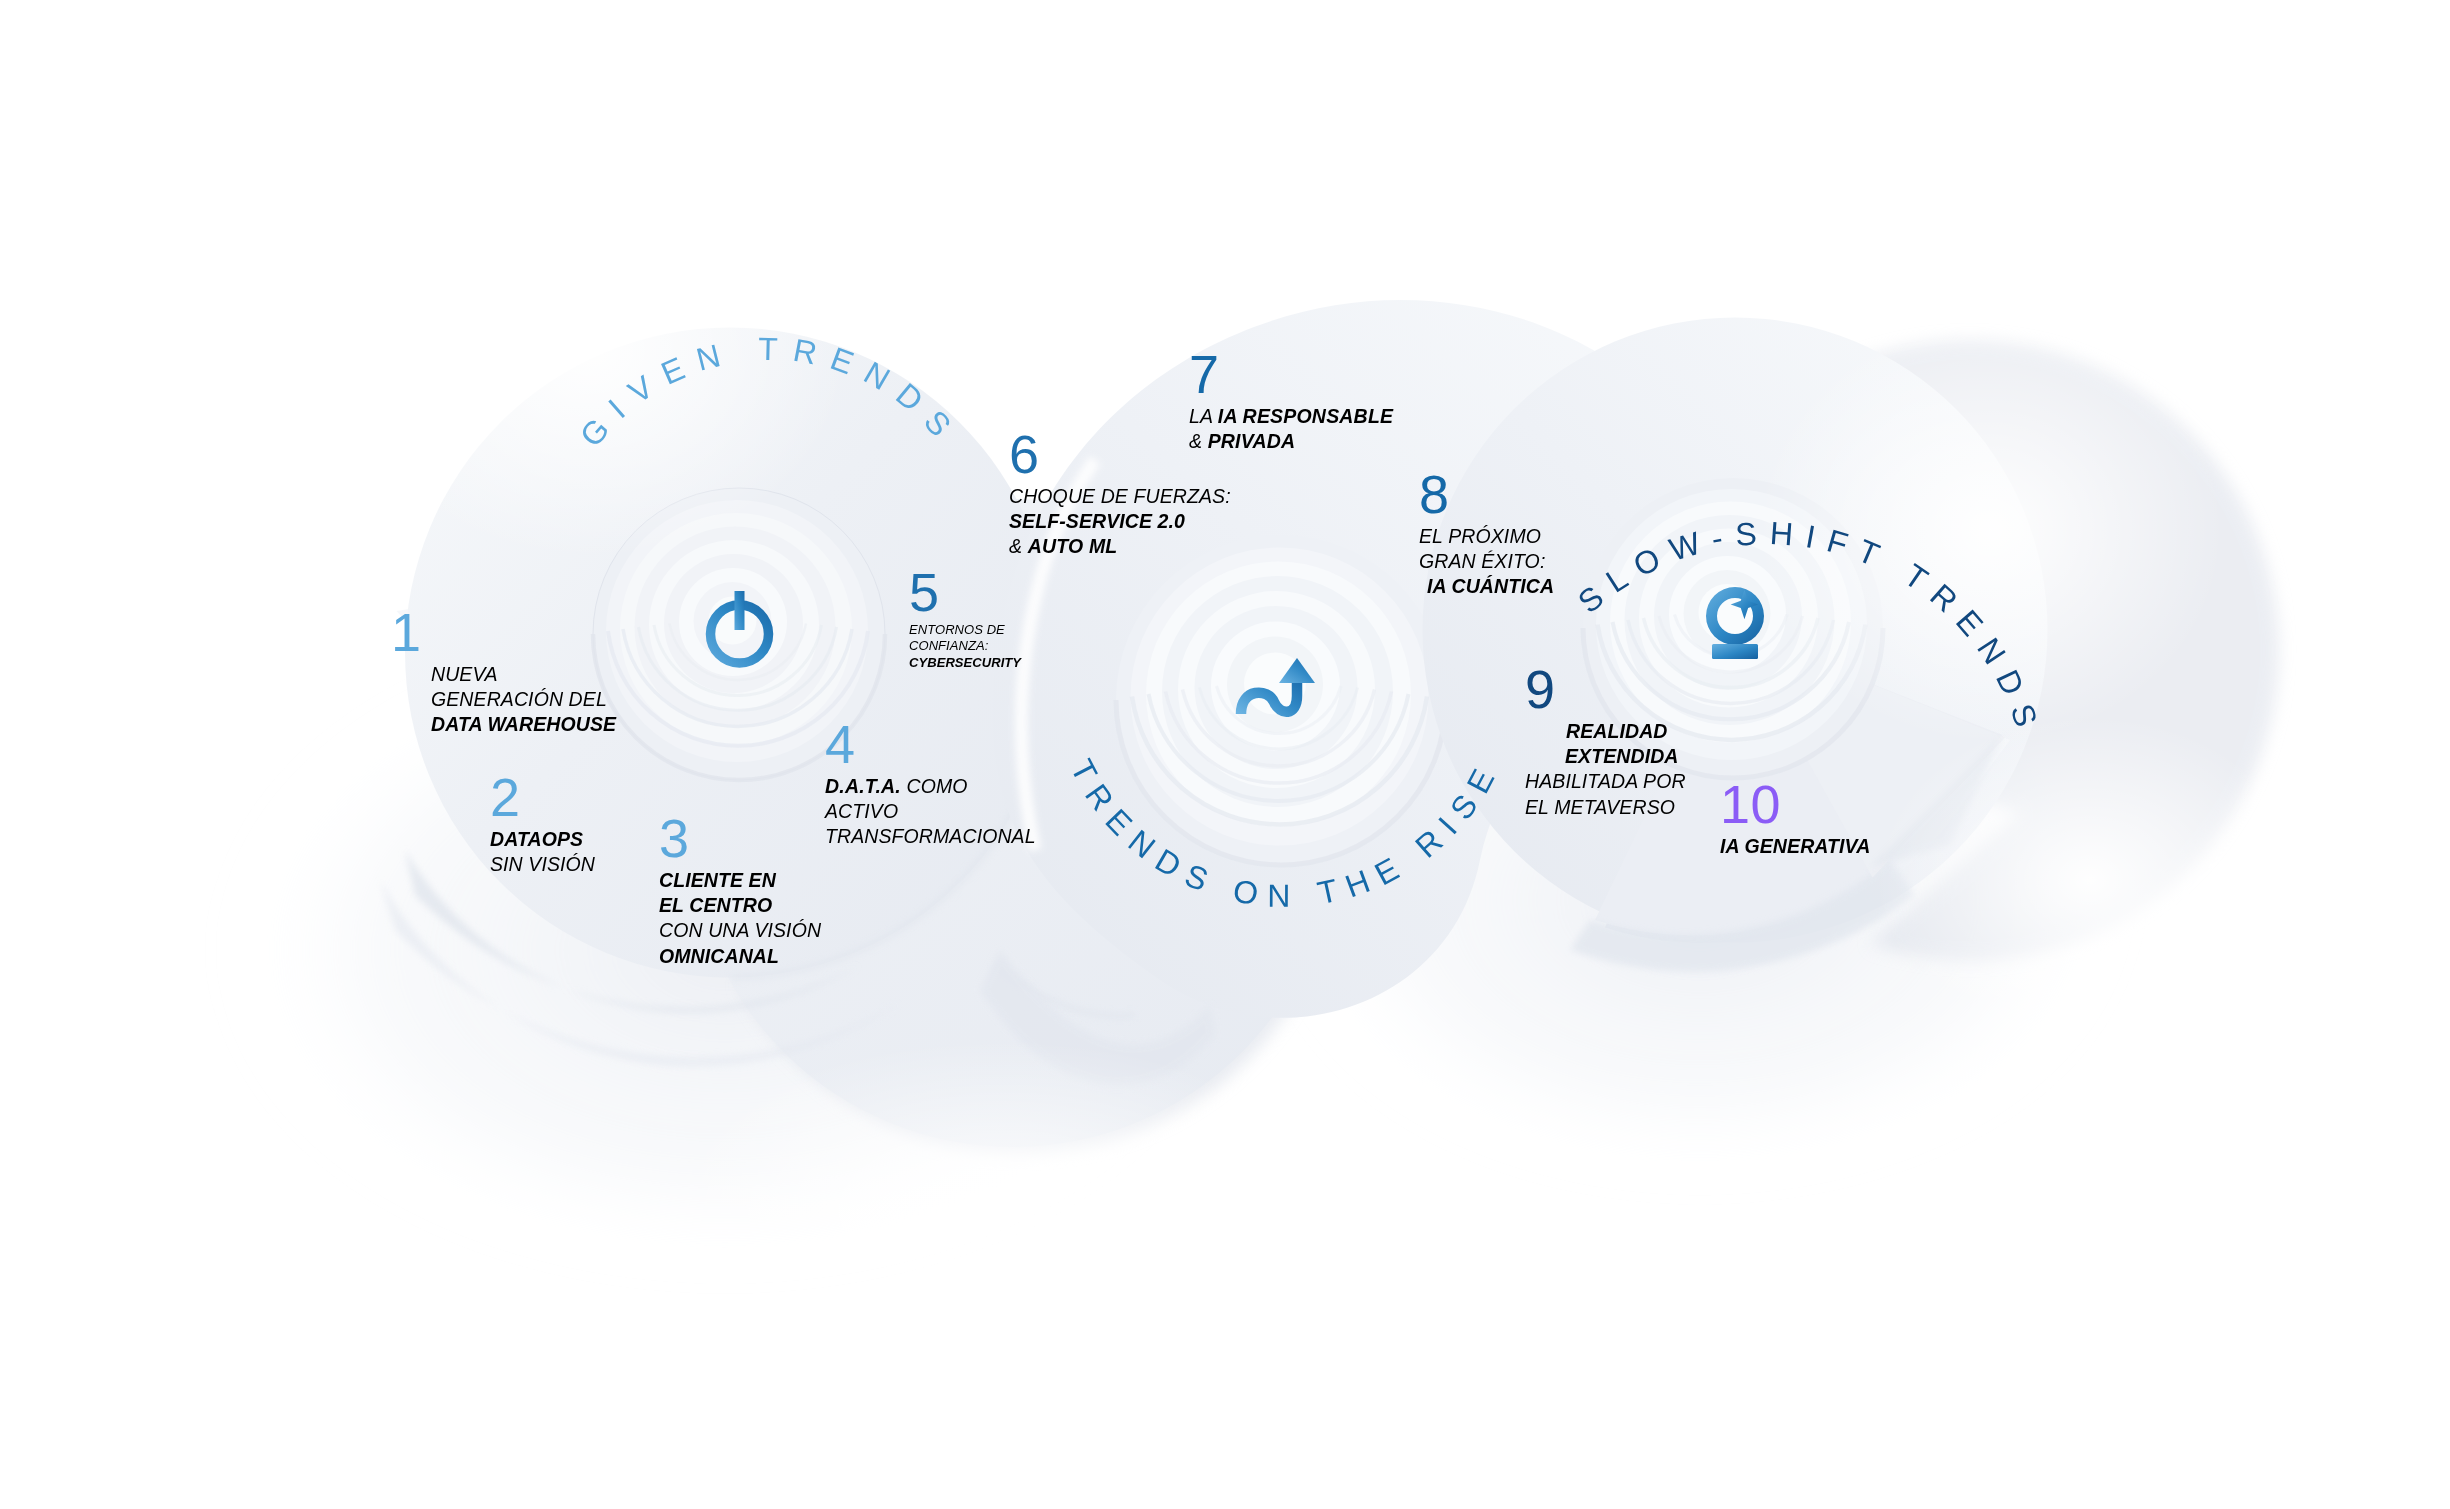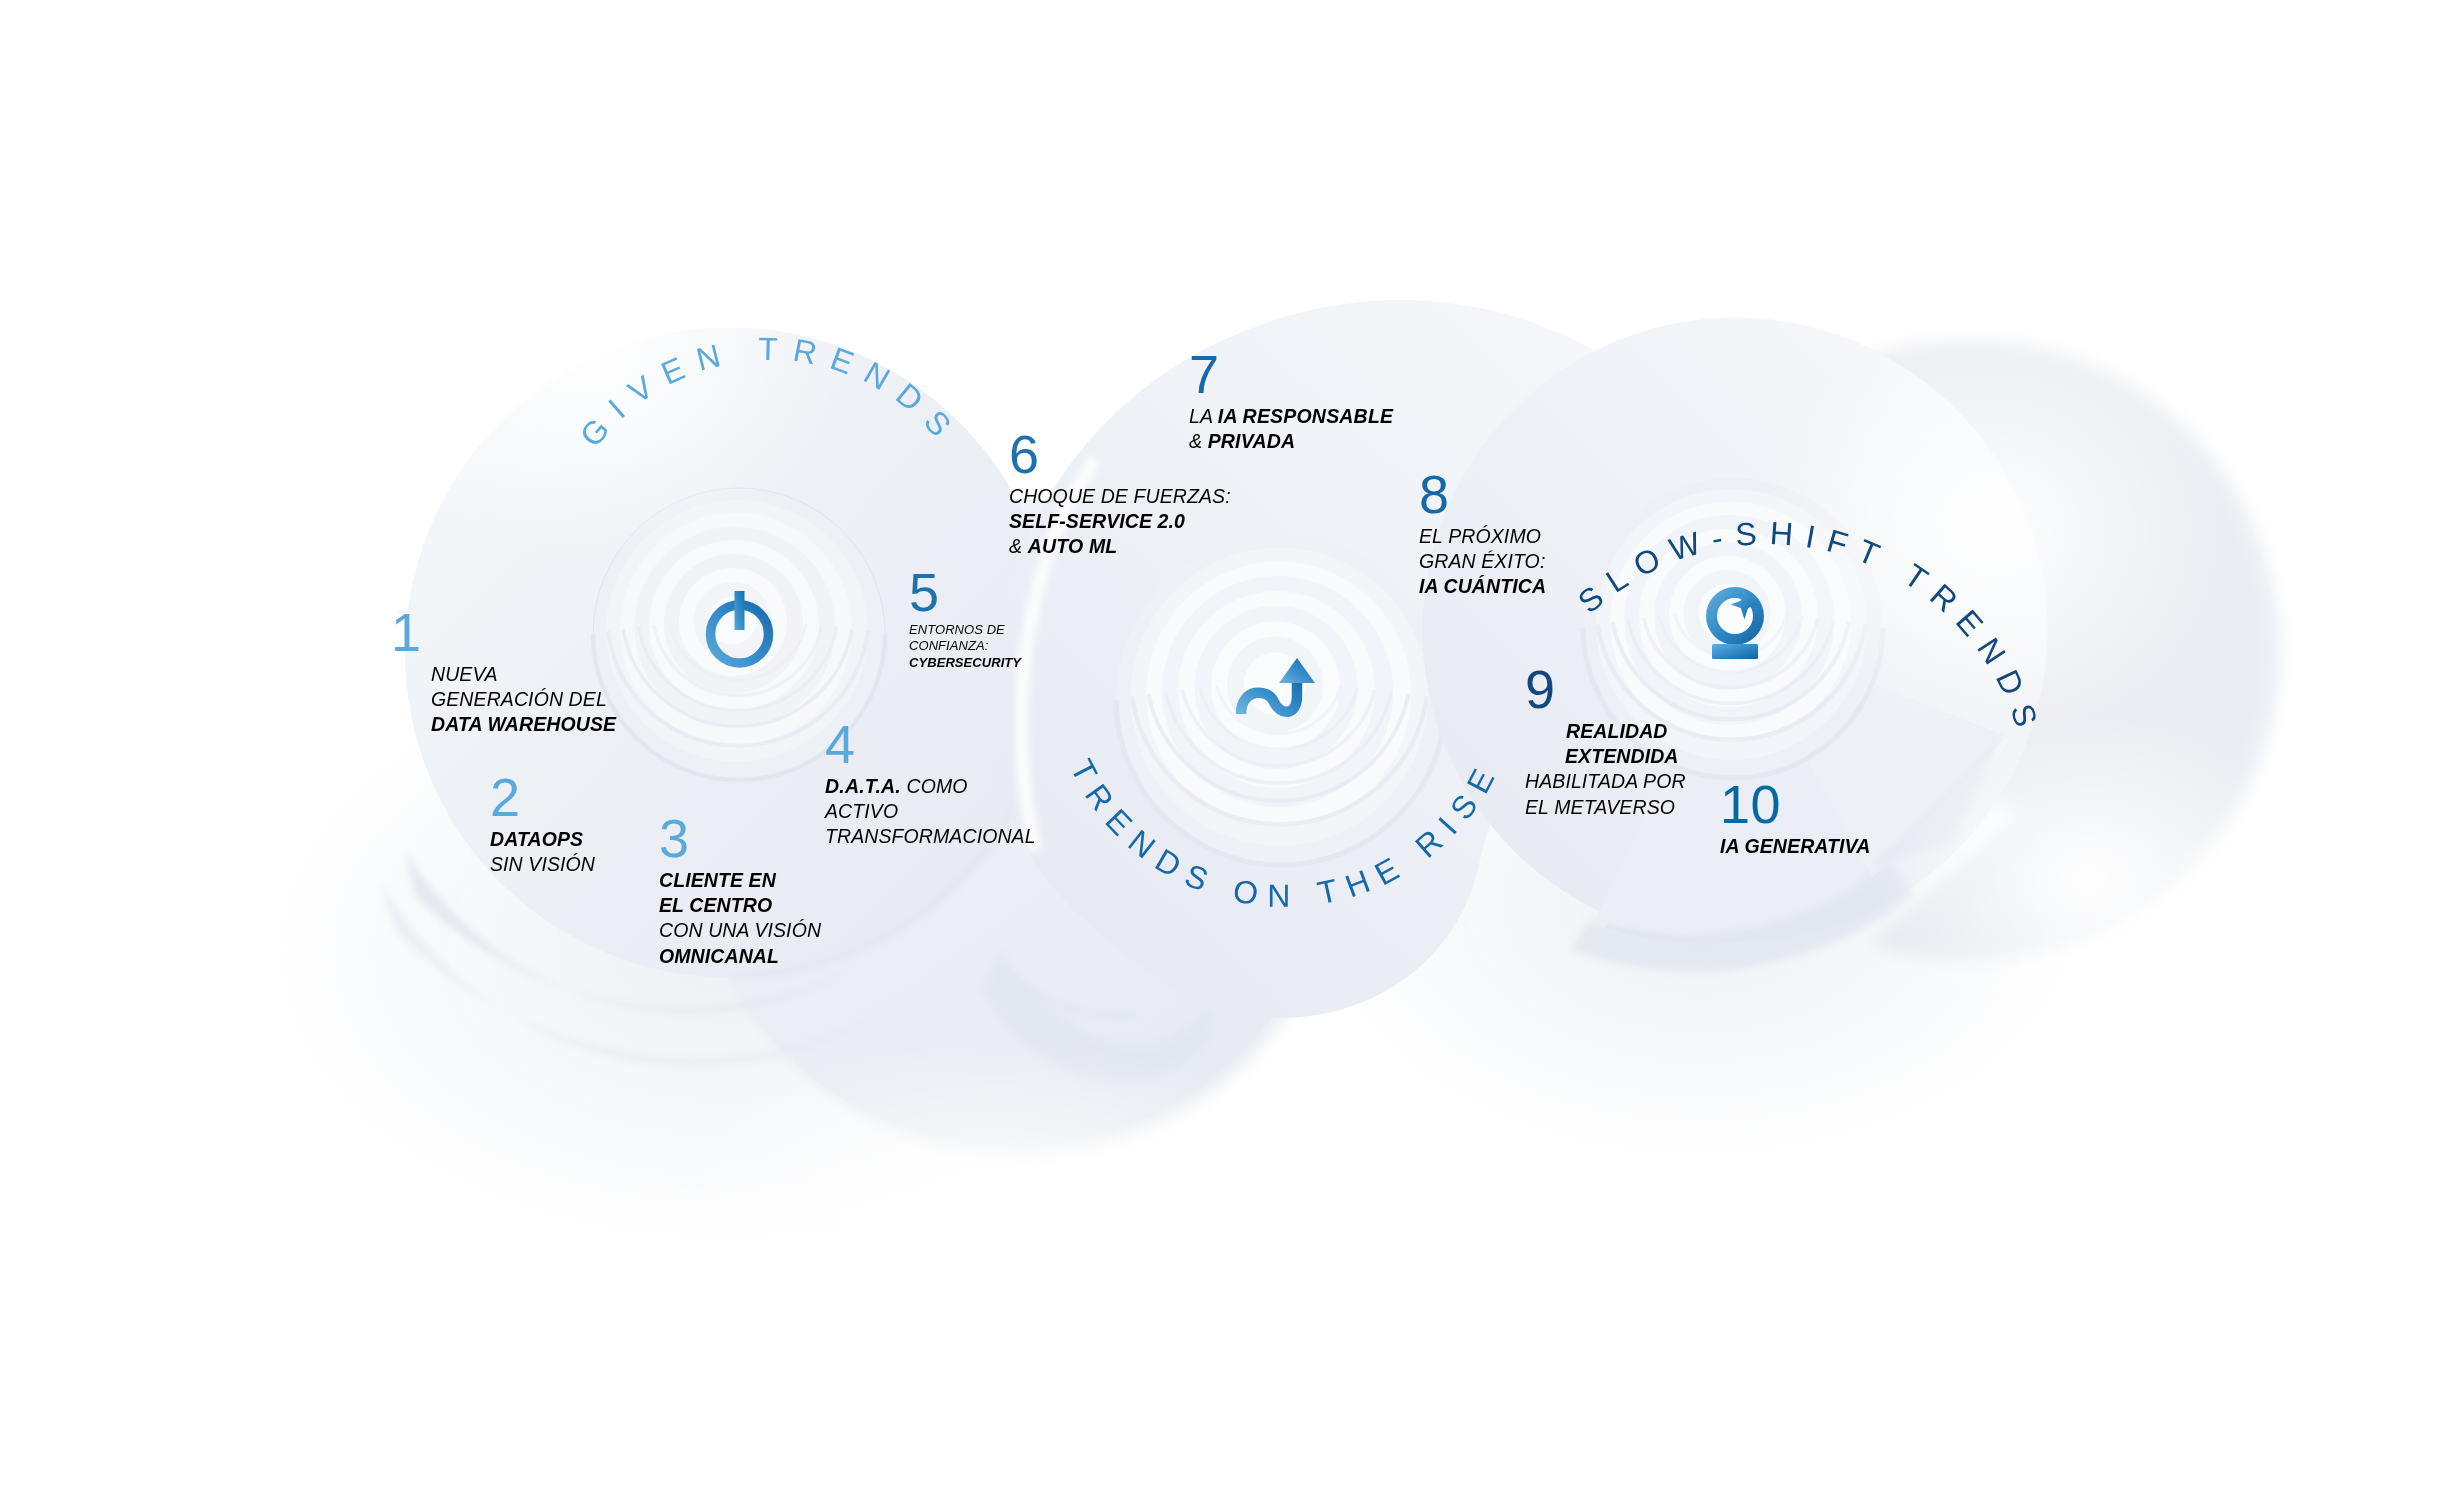--- a/index.html
+++ b/index.html
@@ -396,35 +396,35 @@
       <span class="ln">LA <b>IA RESPONSABLE</b></span>
       <span class="ln">&amp; <b>PRIVADA</b></span>
     </div>
   </div>
 
   <div class="trend" style="left:1419px; top:470px;">
     <div class="num" style="font-size:54px;color:#1569A8;">8</div>
     <div class="lines" style="font-size:19.5px;">
       <span class="ln">EL PRÓXIMO</span>
       <span class="ln">GRAN ÉXITO:</span>
-      <span class="ln" style="font-weight:700;">IA CUÁNTICA</span>
+      <span class="ln" style="font-weight:700;margin-left:8px;">IA CUÁNTICA</span>
     </div>
   </div>
 
   <div class="trend" style="left:1525px; top:665px;">
     <div class="num" style="font-size:54px;color:#11487F;">9</div>
     <div class="lines" style="font-size:19.5px;">
       <span class="ln" style="font-weight:700;margin-left:41px;">REALIDAD</span>
       <span class="ln" style="font-weight:700;margin-left:40px;">EXTENDIDA</span>
       <span class="ln">HABILITADA POR</span>
       <span class="ln">EL METAVERSO</span>
     </div>
   </div>
 
   <div class="trend" style="left:1720px; top:780px;">
-    <div class="num" style="font-size:54px;color:#0369a1;letter-spacing:0.01em;">10</div>
+    <div class="num" style="font-size:54px;color:#8b5cf6;letter-spacing:0.01em;">10</div>
     <div class="lines" style="font-size:19.5px;">
       <span class="ln" style="font-weight:700;">IA GENERATIVA</span>
     </div>
   </div>
 
 </div>
 
 
 </body></html>

